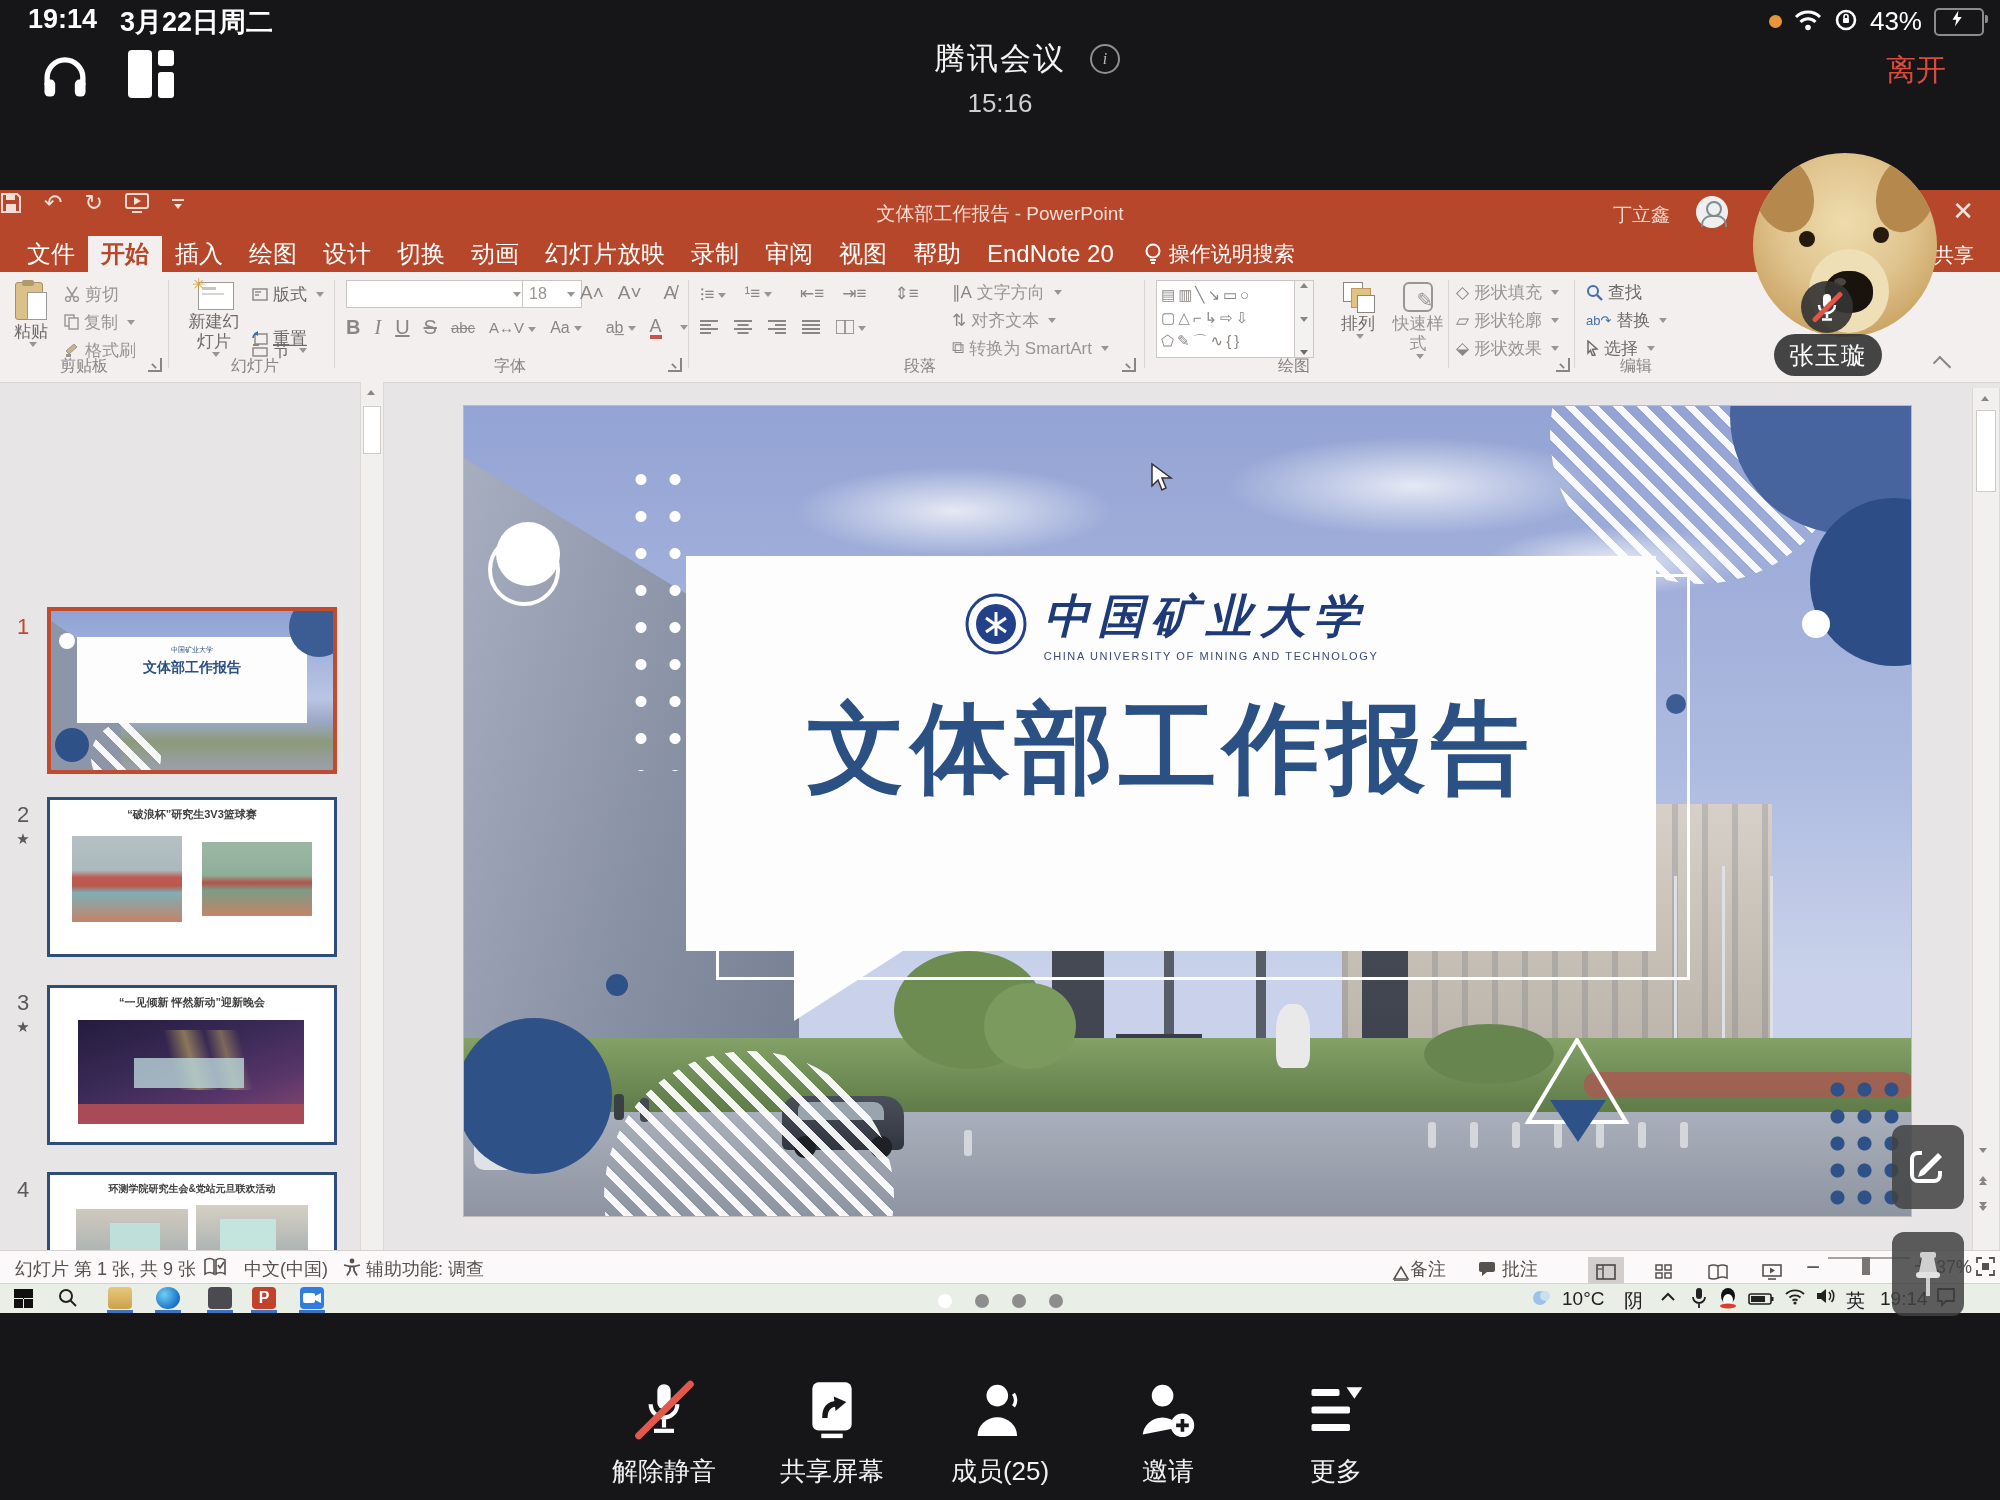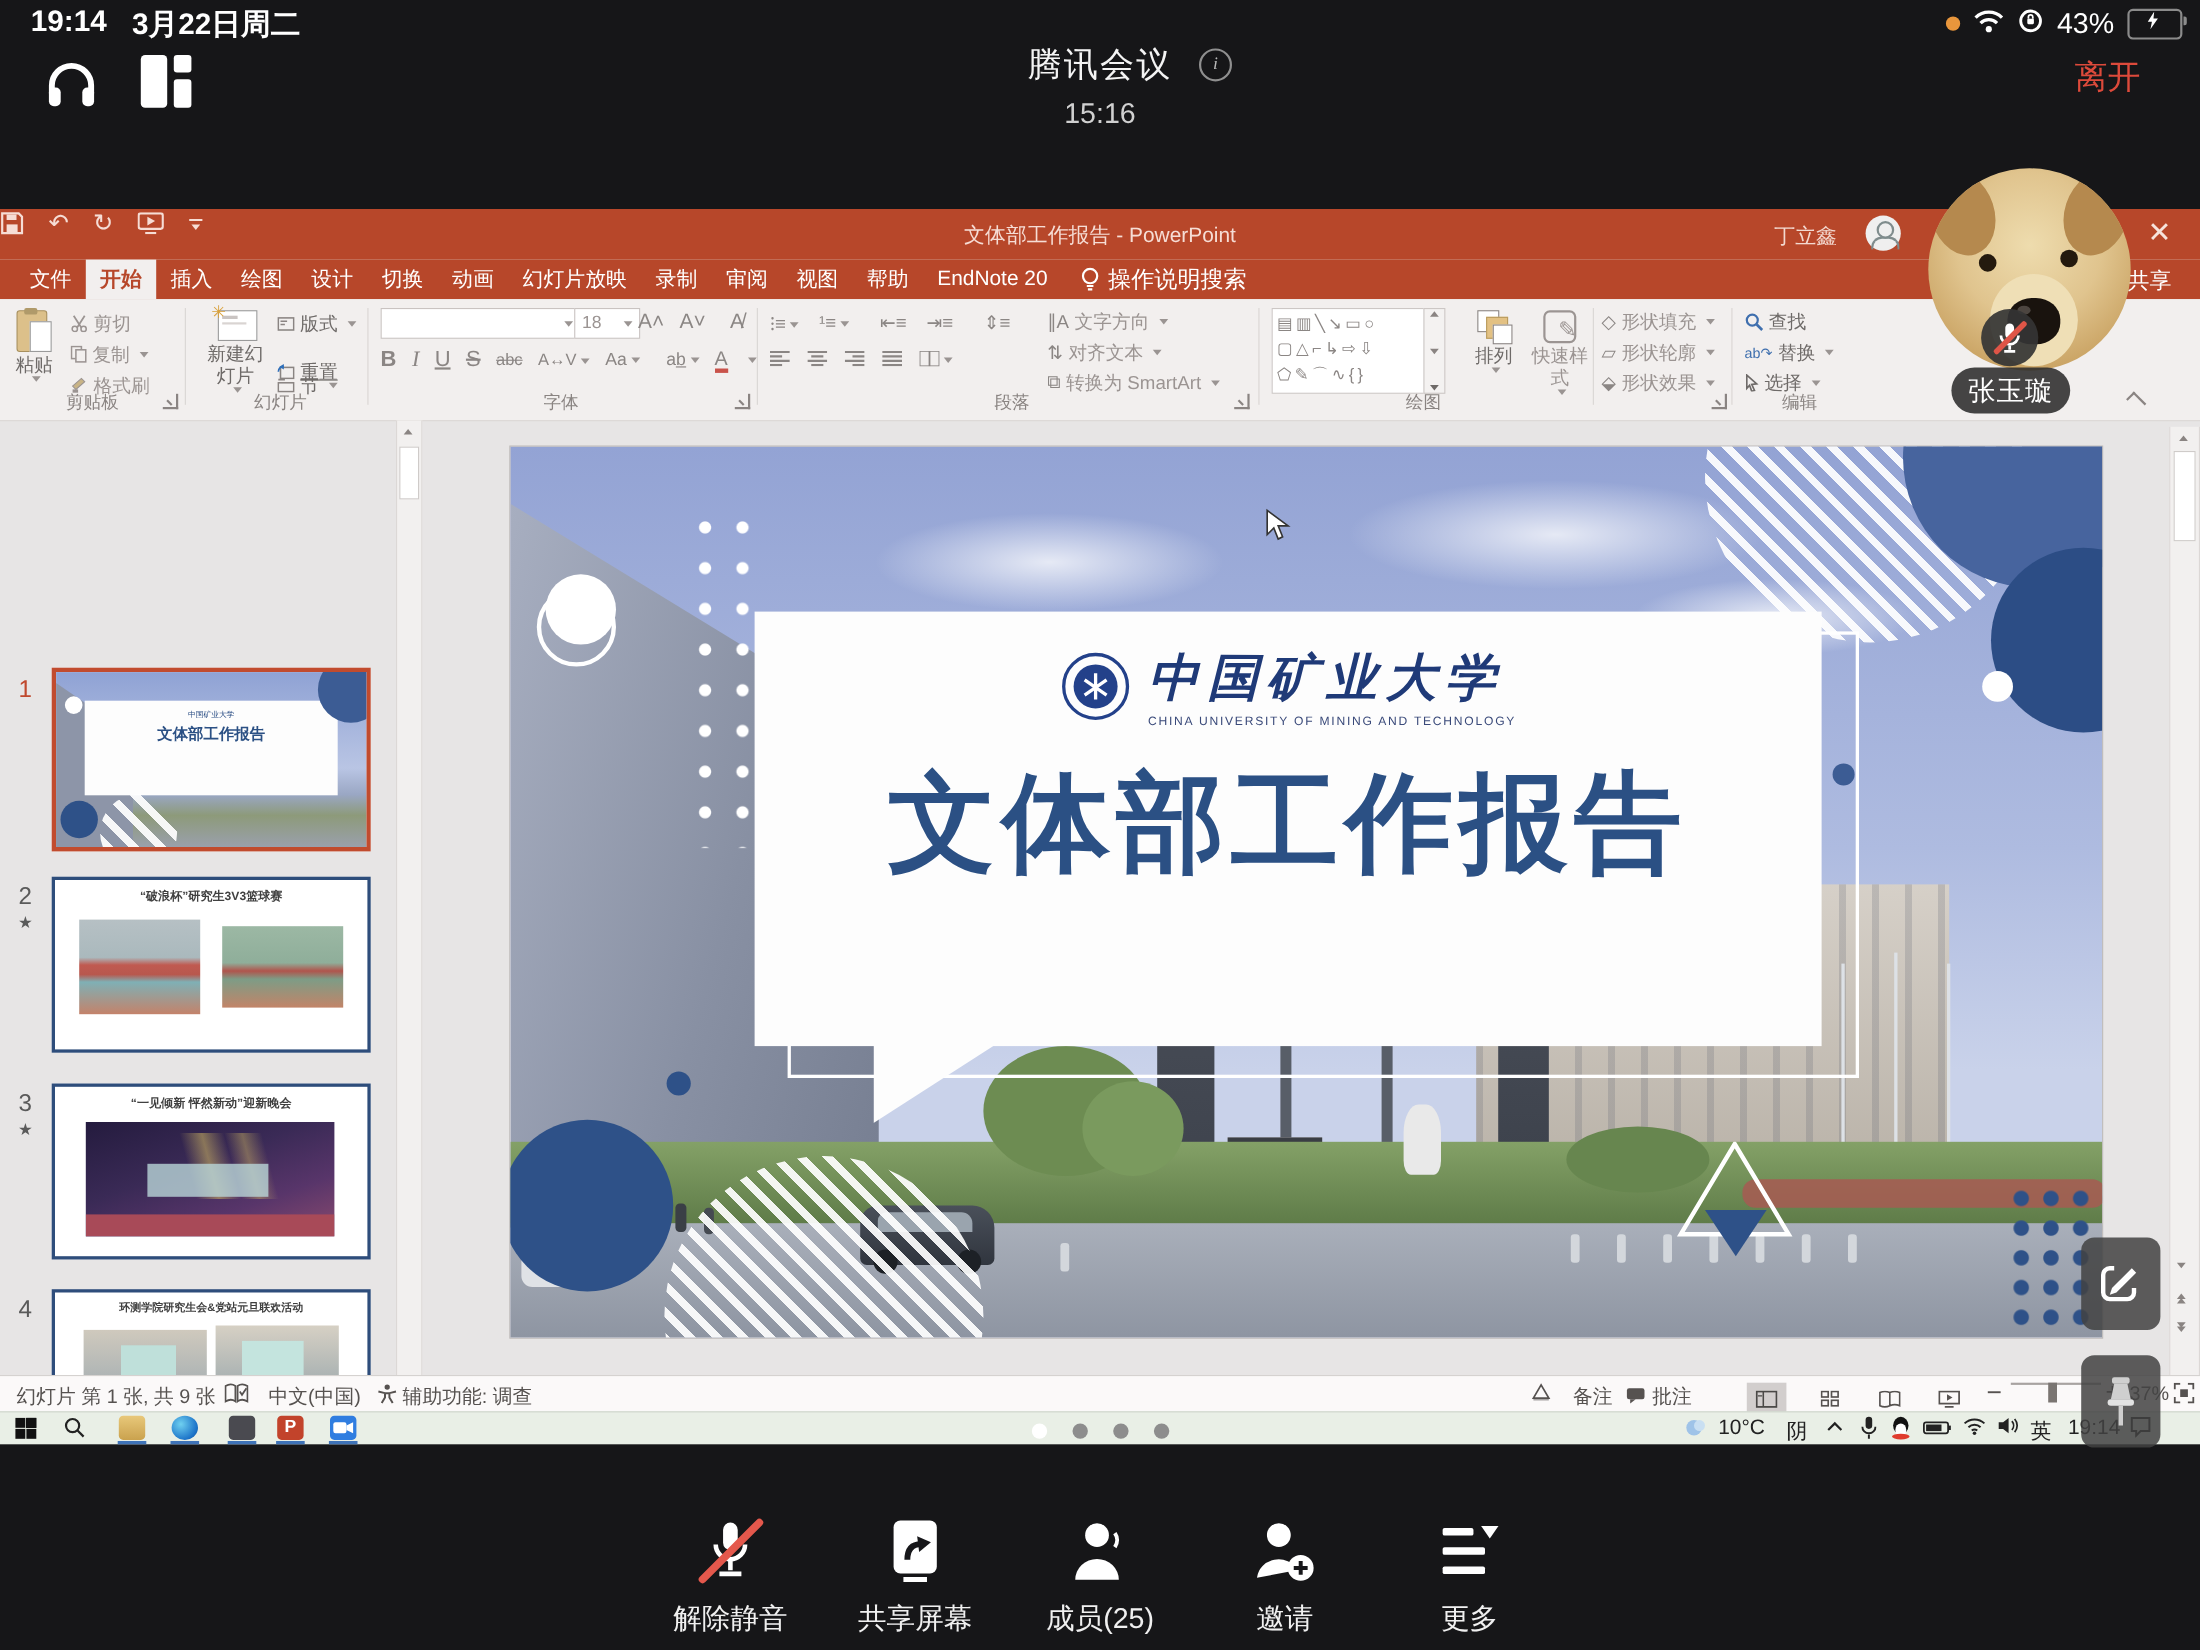--- a/index.html
+++ b/index.html
@@ -39,21 +39,21 @@
   .avatar-s{right:272px;top:6px;width:32px;height:32px;border-radius:50%;background:#efefef;}
   .avatar-s:before{content:"";position:absolute;left:10px;top:5px;width:12px;height:12px;border-radius:50%;border:2px solid #7f8c8d;}
   .avatar-s:after{content:"";position:absolute;left:5px;top:19px;width:22px;height:10px;border-radius:10px 10px 0 0;border:2px solid #7f8c8d;border-bottom:none;}
   .wc1{right:198px;top:12px;width:20px;height:18px;border:2px solid #f2d6cc;}
   .wc1:after{content:"";position:absolute;left:5px;top:4px;width:0;height:0;border-left:5px solid transparent;border-right:5px solid transparent;border-bottom:6px solid #f2d6cc;}
   .wc2{right:86px;top:12px;width:16px;height:16px;border:2px solid #f2d6cc;}
   .wc2:before{content:"";position:absolute;left:3px;top:-7px;width:16px;height:16px;border:2px solid #f2d6cc;border-bottom:none;border-left:none;}
   .wcx{right:26px;top:6px;color:#f6e3dc;font-size:26px;}
   
   .tabsrow{left:0;top:46px;width:2000px;height:36px;background:#b7472a;display:flex;align-items:stretch;padding-left:14px;}
-  .tab{color:#fff;font-size:19px;padding:0 13px;display:flex;align-items:center;text-align:right;}
+  .tab{color:#fff;font-size:24px;padding:0 13px;display:flex;align-items:center;text-align:right;}
   .tab.active{background:#f2efee;color:#b7472a;font-weight:bold;}
   .tab-search{display:flex;align-items:center;gap:8px;color:#fff;font-size:21px;padding-left:18px;}
   .share-top{position:absolute;right:26px;top:52px;display:flex;align-items:center;gap:6px;color:#fff;font-size:20px;}
   
   .ribbon{left:0;top:82px;width:2000px;height:110px;background:#f2efee;border-bottom:1px solid #d8d4d2;}
   .rdiv{position:absolute;top:8px;width:1px;height:88px;background:#d9d5d3;}
   .glab{position:absolute;bottom:5px;text-align:center;font-size:16px;color:#8a8482;}
   .car{display:inline-block;width:0;height:0;border-left:4px solid transparent;border-right:4px solid transparent;border-top:5px solid #9a9492;margin-left:4px;vertical-align:middle;}
   .rsm{position:absolute;display:flex;align-items:center;gap:5px;font-size:17px;color:#9b9492;height:24px;white-space:nowrap;}
   .rsm.dark{color:#6e6a68;}
@@ -653,21 +653,21 @@
     <div style="left:204px;"><svg width="22" height="20" viewBox="0 0 22 20">
           <path d="M1 3 q5 -3 9 0 v14 q-4 -3 -9 0 z M21 3 q-5 -3 -9 0 v14 q4 -3 9 0 z" fill="none" stroke="#565250" stroke-width="1.6"></path>
           <path d="M14 8 l2 3 4 -6" fill="none" stroke="#565250" stroke-width="1.6"></path>
         </svg></div>
     <div style="left:244px;">中文(中国)</div>
     <div style="left:342px;"><svg width="20" height="20" viewBox="0 0 20 20">
           <circle cx="10" cy="4" r="2.4" fill="#565250"></circle>
           <path d="M2 8 l6 1.5 v4 l-3 5 M18 8 l-6 1.5 v4 l3 5 M8 9.5 h4" fill="none" stroke="#565250" stroke-width="1.8"></path>
         </svg></div>
     <div style="left:366px;">辅助功能: 调查</div>
-    <div style="left:1392px;display:flex;gap:20px;align-items:flex-start;">
+    <div style="left:1392px;display:flex;gap:0;align-items:flex-end;">
         <svg width="18" height="16" viewBox="0 0 18 16">
           <polygon points="2,14 9,2 16,14" fill="none" stroke="#565250" stroke-width="1.6"></polygon>
           <line x1="2" y1="16" x2="16" y2="16" stroke="#565250" stroke-width="1.6"></line>
         </svg>
         <span>备注</span>
       </div>
     <div style="left:1478px;display:flex;gap:6px;align-items:center;">
         <svg width="18" height="16" viewBox="0 0 18 16">
           <rect x="1" y="1" width="16" height="10" rx="2" fill="#565250"></rect>
           <polygon points="4,11 4,15 9,11" fill="#565250"></polygon>

